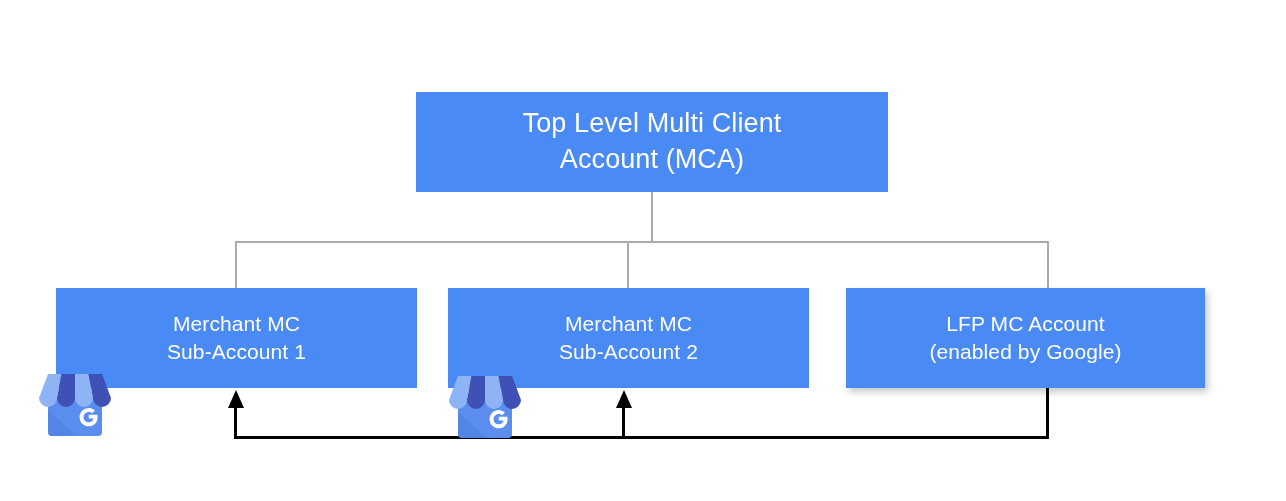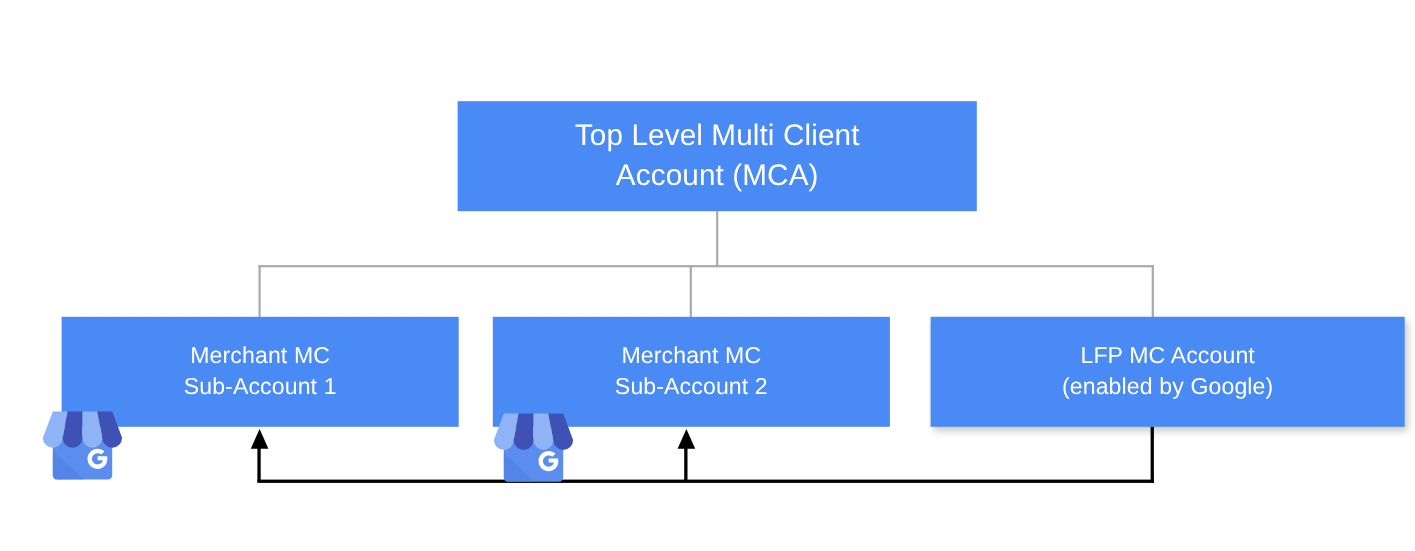--- a/index.html
+++ b/index.html
@@ -57,21 +57,21 @@
   #node-sub2 {
     left: 448px;
     top: 288px;
     width: 361px;
     height: 100px;
     font-size: 21px;
   }
   #node-lfp {
     left: 846px;
     top: 288px;
-    width: 431px;
+    width: 359px;
     height: 100px;
     font-size: 21px;
     box-shadow: 3px 4px 7px rgba(0,0,0,0.22);
   }
 
   
   .gray-line {
     position: absolute;
     background: #aaaaaa;
     z-index: 1;

